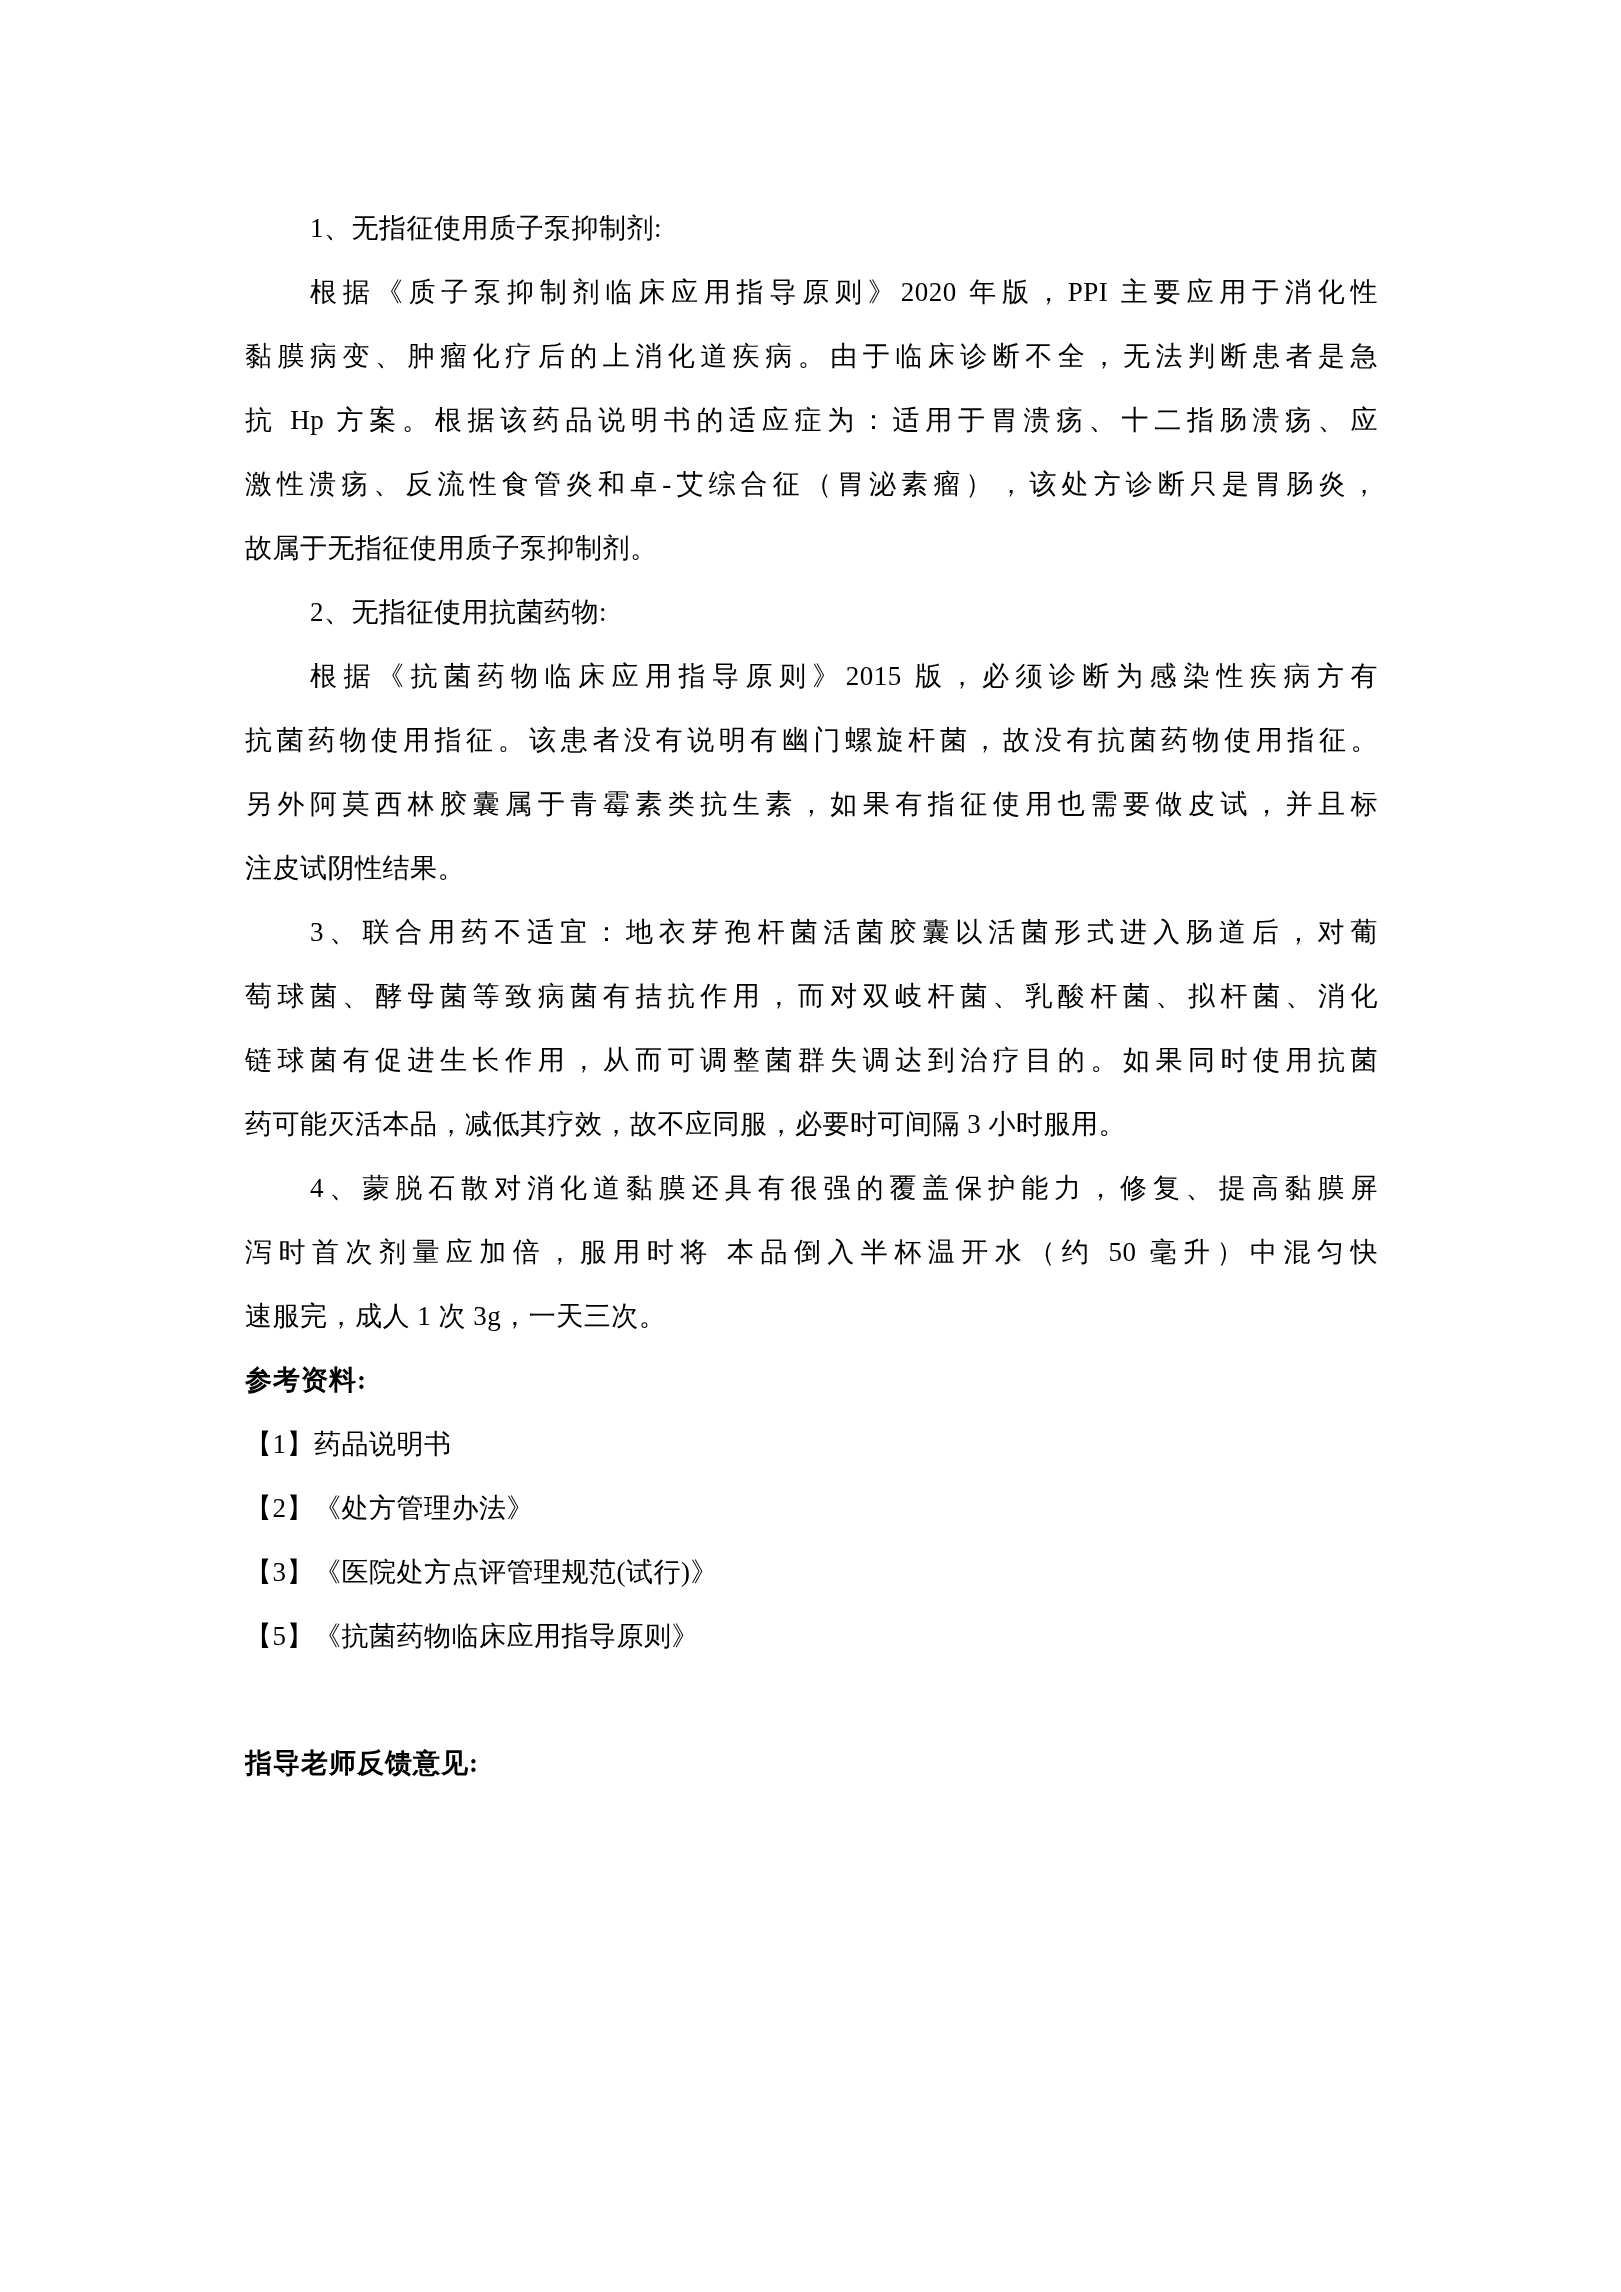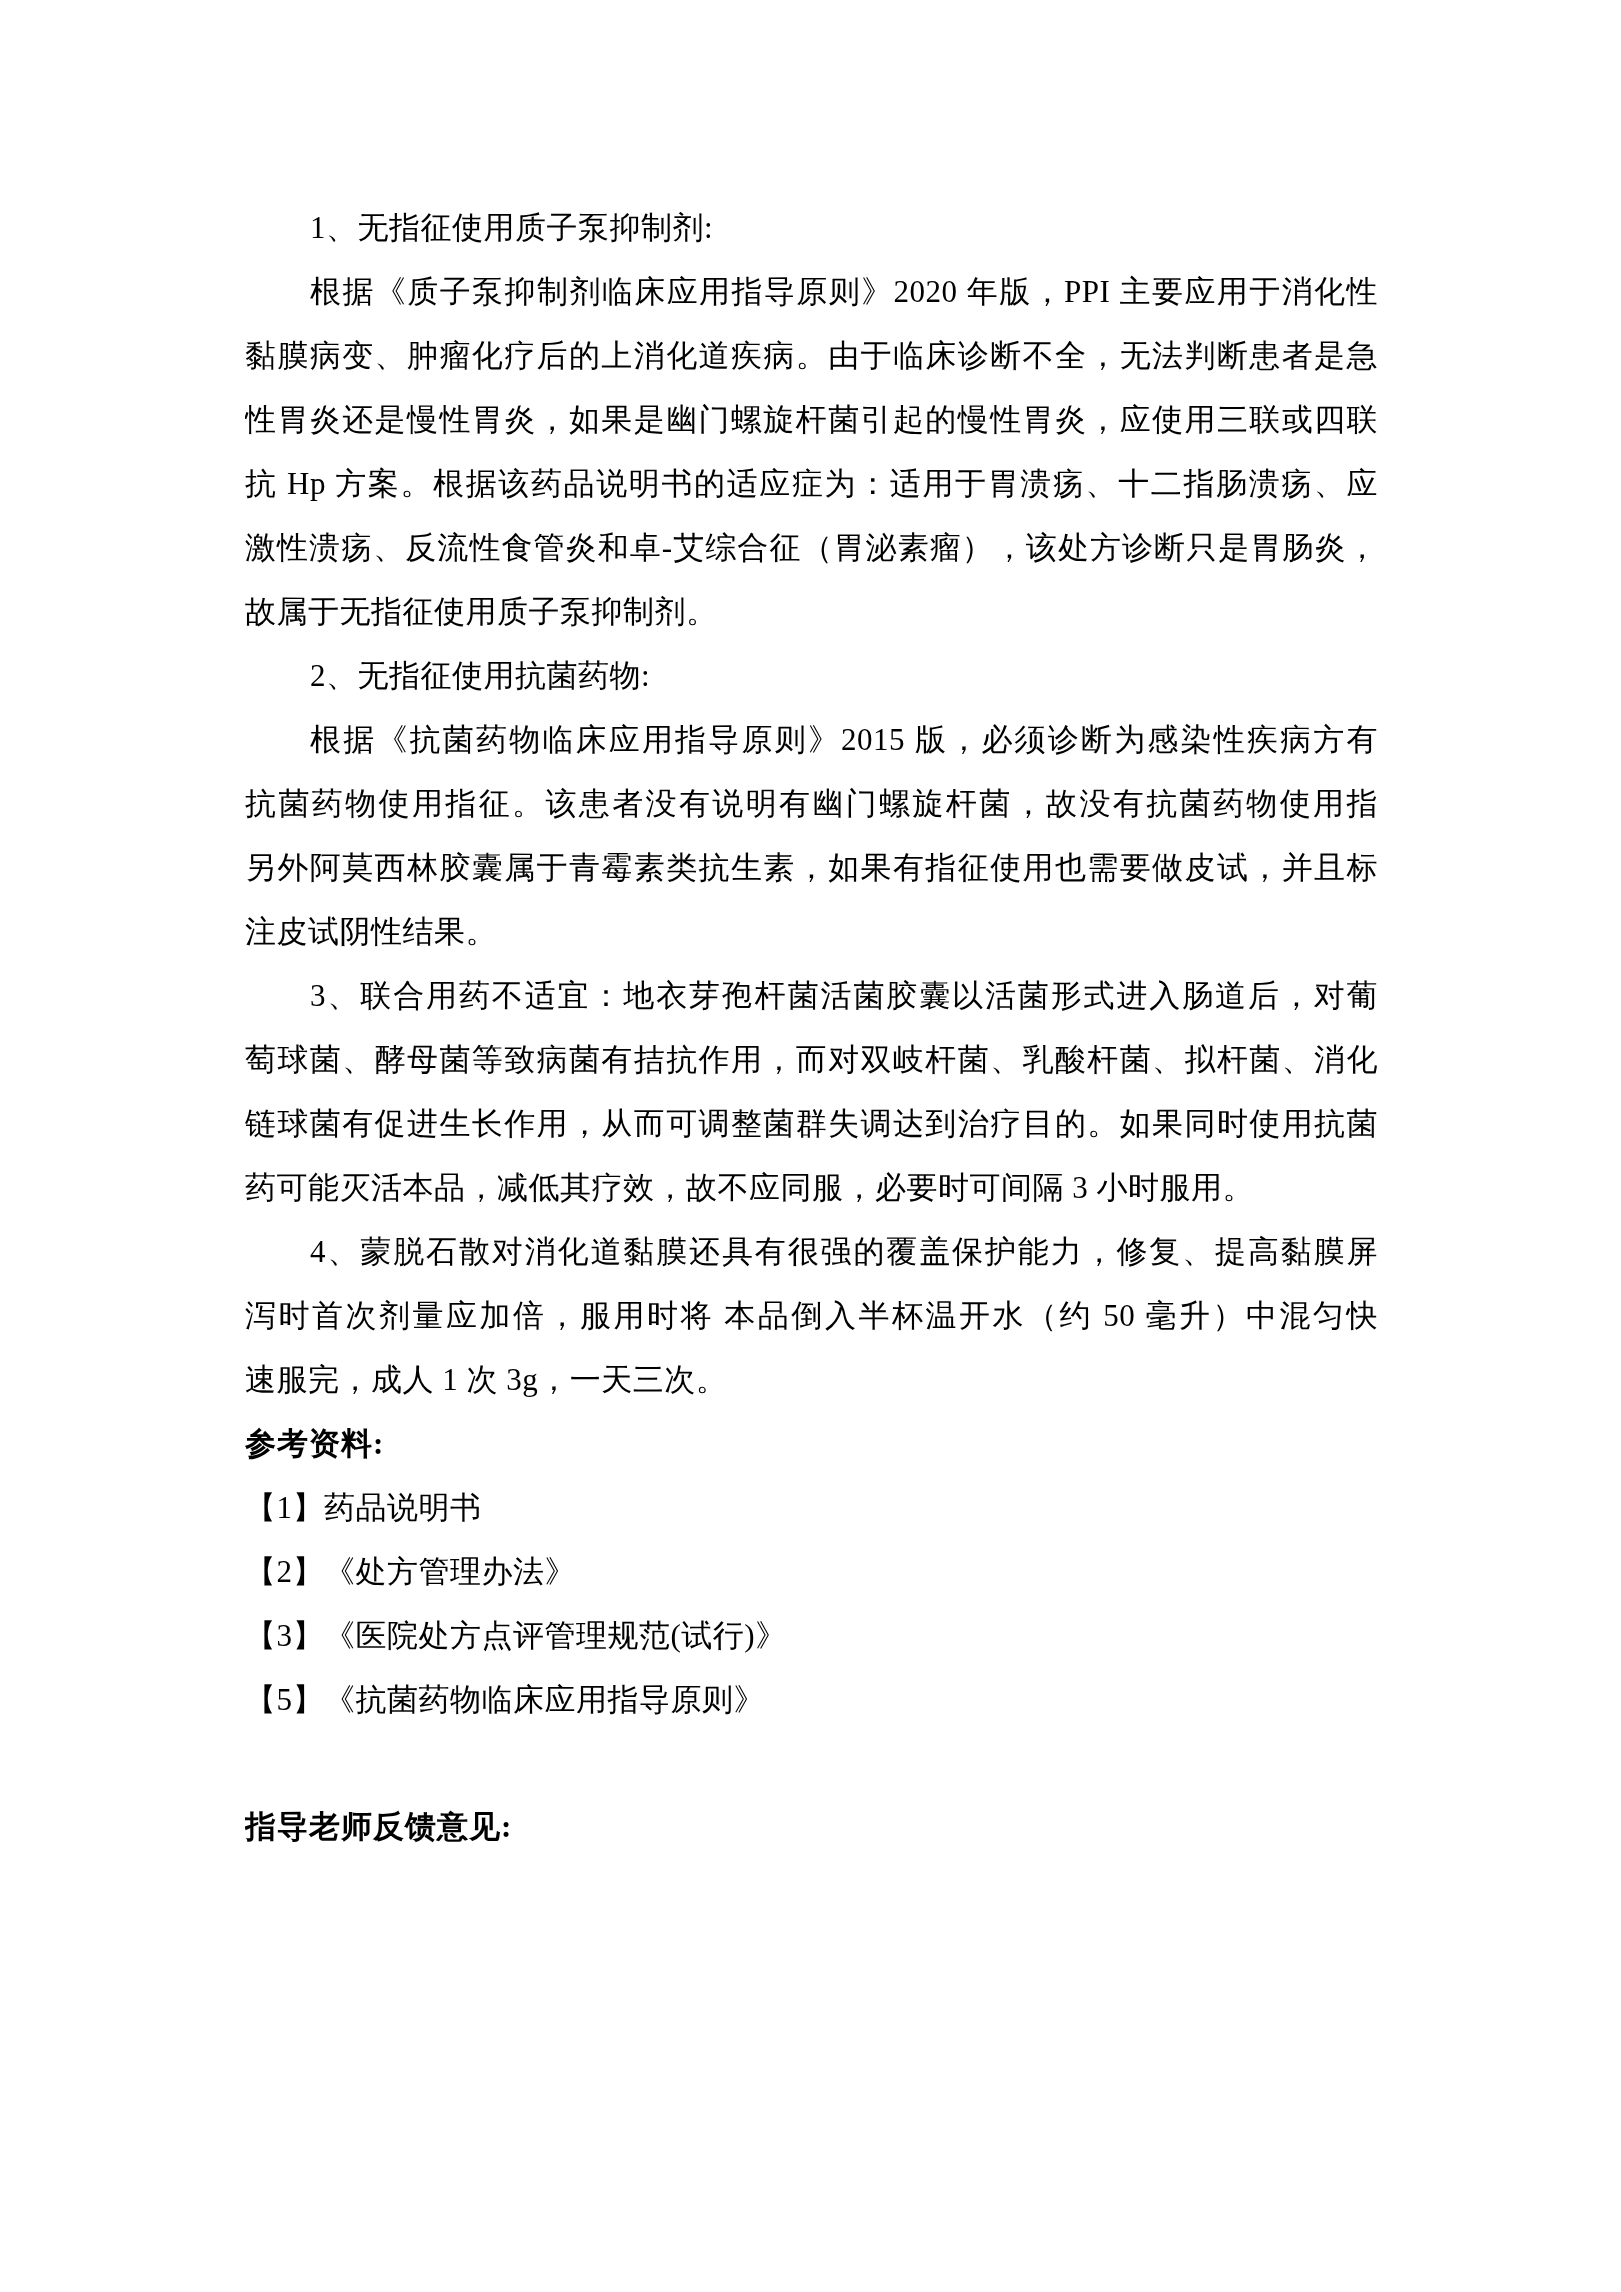--- a/index.html
+++ b/index.html
@@ -15,21 +15,21 @@
     overflow: hidden;
     font-family: "Liberation Serif", "DejaVu Serif", serif;
   }
   .content {
     position: absolute;
     left: 245px;
     top: 196px;
     width: 1133px;
   }
   .tline {
-    font-size: 31px;
+    font-size: 27px;
     line-height: 64px;
     height: 64px;
     color: #000000;
     letter-spacing: 0.5px;
     overflow: hidden;
     white-space: normal;
   }
   .tline.justify {
     text-align: justify;
     text-align-last: justify;
@@ -46,21 +46,20 @@
   }
 </style>
 </head>
 <body>
 
 <div class="page" style="background: rgb(255, 255, 255);">
   <div class="content" id="doc-content" style="color: rgb(0, 0, 0);">
       <div class="tline indent">1、无指征使用质子泵抑制剂:</div>
       <div class="tline justify indent">根据《质子泵抑制剂临床应用指导原则》2020 年版，PPI 主要应用于消化性</div>
       <div class="tline justify">黏膜病变、肿瘤化疗后的上消化道疾病。由于临床诊断不全，无法判断患者是急</div>
-      <div class="tline justify">性胃炎还是慢性胃炎，如果是幽门螺旋杆菌引起的慢性胃炎，应使用三联或四联</div>
       <div class="tline justify">抗 Hp 方案。根据该药品说明书的适应症为：适用于胃溃疡、十二指肠溃疡、应</div>
       <div class="tline justify">激性溃疡、反流性食管炎和卓-艾综合征（胃泌素瘤），该处方诊断只是胃肠炎，</div>
       <div class="tline">故属于无指征使用质子泵抑制剂。</div>
       <div class="tline indent">2、无指征使用抗菌药物:</div>
       <div class="tline justify indent">根据《抗菌药物临床应用指导原则》2015 版，必须诊断为感染性疾病方有</div>
       <div class="tline justify">抗菌药物使用指征。该患者没有说明有幽门螺旋杆菌，故没有抗菌药物使用指征。</div>
       <div class="tline justify">另外阿莫西林胶囊属于青霉素类抗生素，如果有指征使用也需要做皮试，并且标</div>
       <div class="tline">注皮试阴性结果。</div>
       <div class="tline justify indent">3、联合用药不适宜：地衣芽孢杆菌活菌胶囊以活菌形式进入肠道后，对葡</div>
       <div class="tline justify">萄球菌、酵母菌等致病菌有拮抗作用，而对双岐杆菌、乳酸杆菌、拟杆菌、消化</div>

